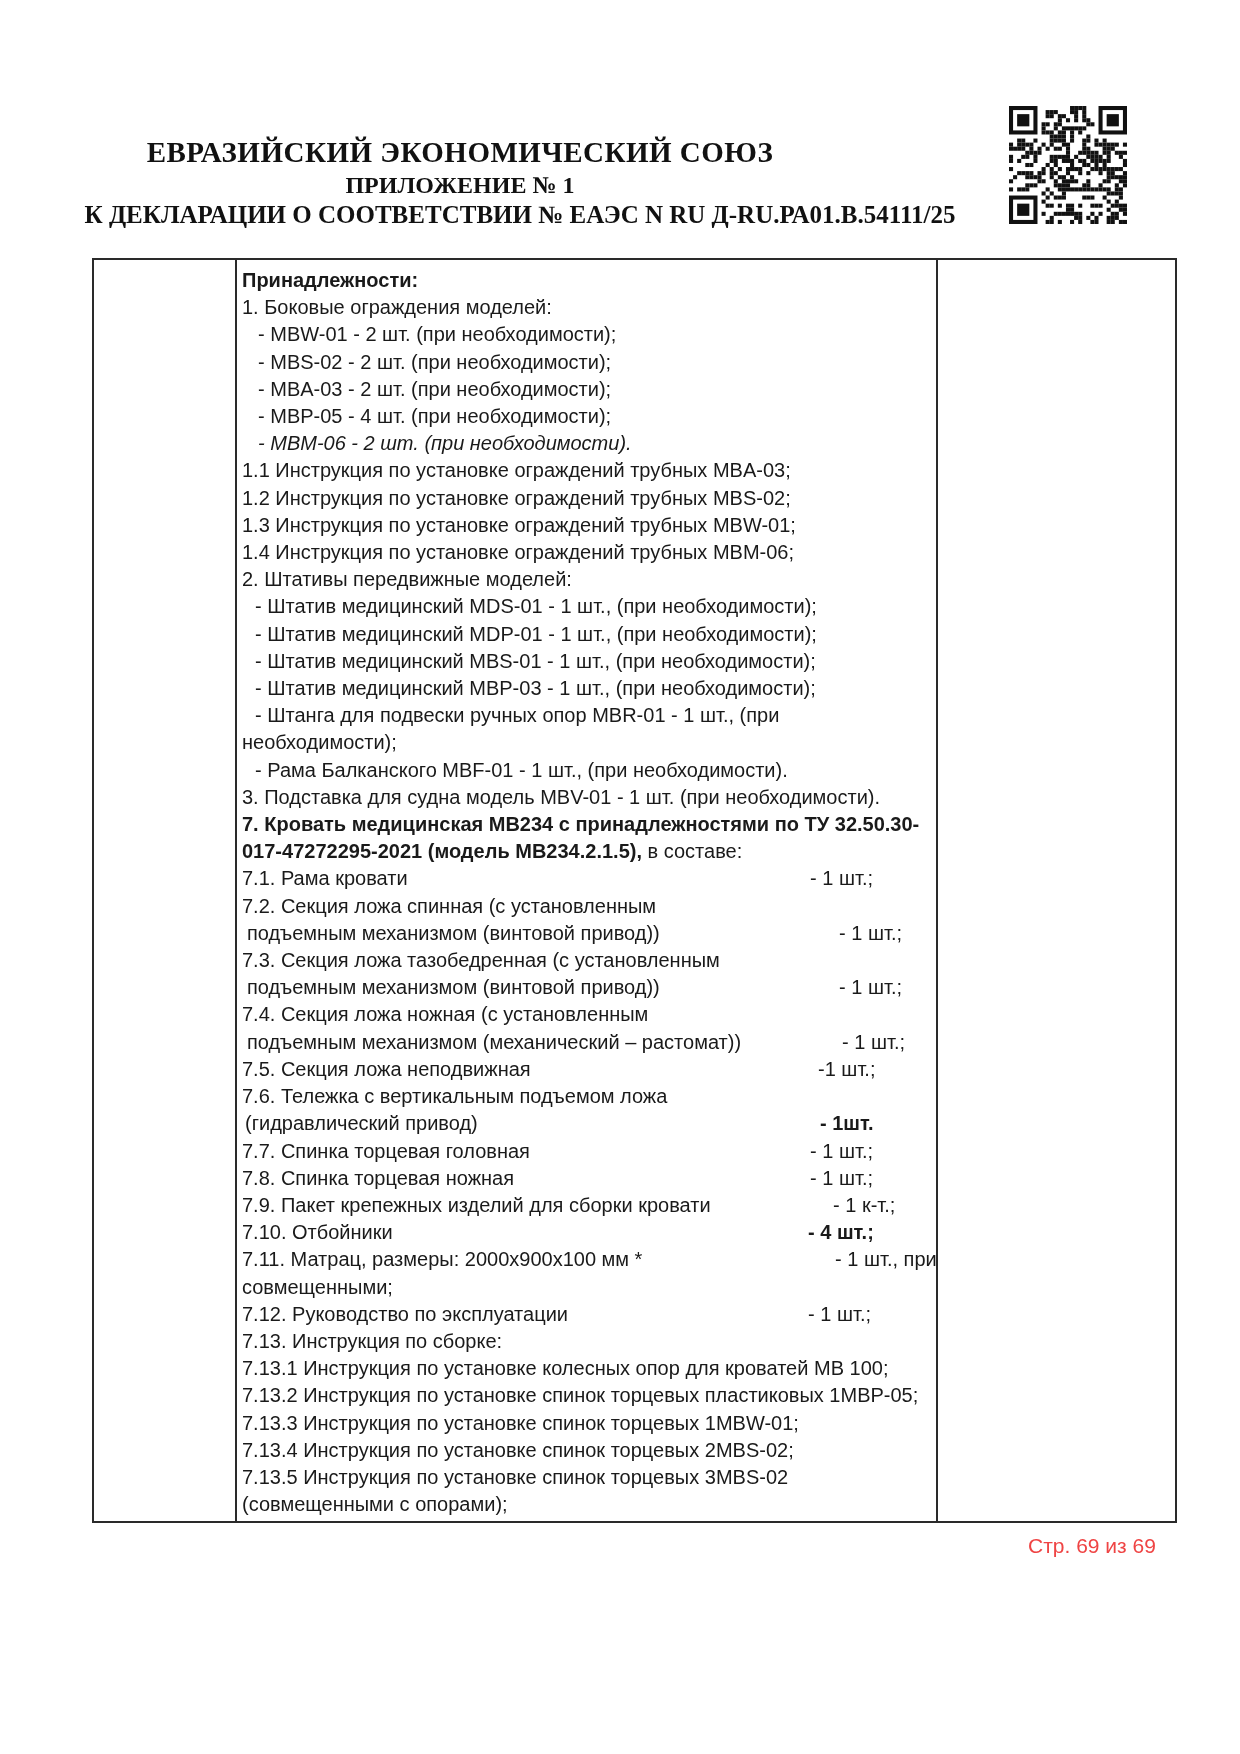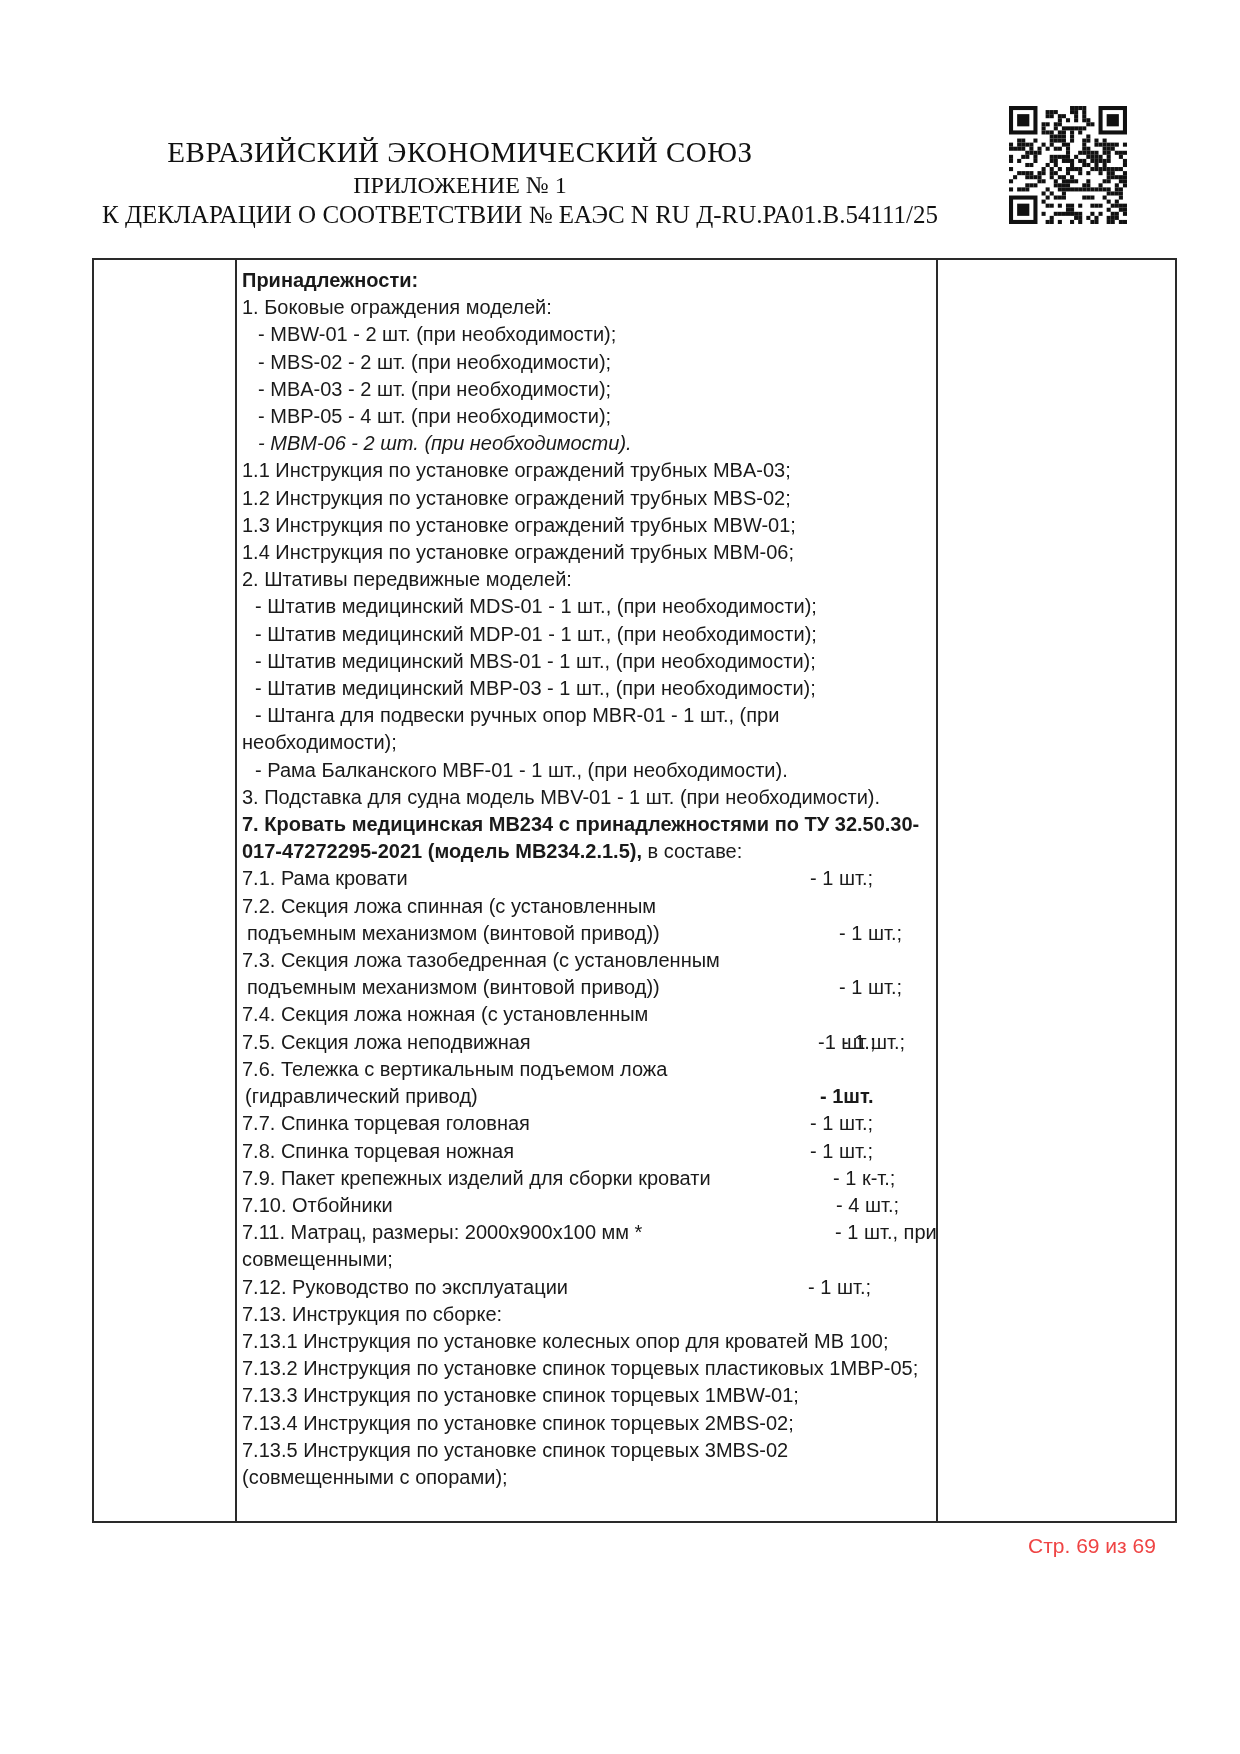--- a/index.html
+++ b/index.html
@@ -6,21 +6,21 @@
   .page{
     position:relative;
     width:1240px;height:1754px;
     margin:0 auto;
     background:#ffffff;
     font-family:"Liberation Sans", sans-serif;
     color:#1a1a1a;
     overflow:hidden;
   }
   
-  .hdr-line{position:absolute;text-align:center;font-family:"Liberation Serif", serif;font-weight:normal;color:#111;}
+  .hdr-line{position:absolute;text-align:center;font-family:"Liberation Serif", serif;font-weight:bold;color:#111;}
   .hdr-1{top:136px;left:0;width:920px;font-size:29px;letter-spacing:0.5px;}
   .hdr-2{top:172px;left:0;width:920px;font-size:24px;}
   .hdr-3{top:201px;left:0;width:1040px;font-size:25px;}
   
   .qr{position:absolute;left:1008px;top:106px;width:120px;height:118px;}
   
   .doc-table{
     position:absolute;left:92px;top:258px;width:1085px;height:1265px;
     border:2px solid #2a2a2a;
     display:flex;flex-direction:row;box-sizing:border-box;
@@ -390,28 +390,28 @@
         <div class="row" style="padding-left: 13px;"><span>- Рама Балканского MBF-01 - 1 шт., (при необходимости).</span></div>
         <div class="row"><span>3. Подставка для судна модель MBV-01 - 1 шт. (при необходимости).</span></div>
         <div class="row"><span class="seg-b">7. Кровать медицинская МВ234 с принадлежностями по ТУ 32.50.30-</span></div>
         <div class="row"><span class="seg-b">017-47272295-2021 (модель МВ234.2.1.5),</span><span> в составе:</span></div>
         <div class="row"><span>7.1. Рама кровати</span><span class="qty" style="left: 568px;">- 1 шт.;</span></div>
         <div class="row"><span>7.2. Секция ложа спинная (с установленным</span></div>
         <div class="row" style="padding-left: 5px;"><span>подъемным механизмом (винтовой привод))</span><span class="qty" style="left: 597px;">- 1 шт.;</span></div>
         <div class="row"><span>7.3. Секция ложа тазобедренная (с установленным</span></div>
         <div class="row" style="padding-left: 5px;"><span>подъемным механизмом (винтовой привод))</span><span class="qty" style="left: 597px;">- 1 шт.;</span></div>
         <div class="row"><span>7.4. Секция ложа ножная (с установленным</span></div>
-        <div class="row" style="padding-left: 5px;"><span class="qty" style="left: 600px;">- 1 шт.;</span></div>
+        <div class="row" style="padding-left: 5px;"><span>подъемным механизмом (механический – растомат))</span><span class="qty" style="left: 600px;">- 1 шт.;</span></div>
         <div class="row"><span>7.5. Секция ложа неподвижная</span><span class="qty" style="left: 576px;">-1 шт.;</span></div>
         <div class="row"><span>7.6. Тележка с вертикальным подъемом ложа</span></div>
         <div class="row" style="padding-left: 3px;"><span>(гидравлический привод)</span><span class="qty" style="left: 578px; font-weight: bold;">-  1шт.</span></div>
         <div class="row"><span>7.7. Спинка торцевая головная</span><span class="qty" style="left: 568px;">- 1 шт.;</span></div>
         <div class="row"><span>7.8. Спинка торцевая ножная</span><span class="qty" style="left: 568px;">- 1 шт.;</span></div>
         <div class="row"><span>7.9. Пакет крепежных изделий для сборки кровати</span><span class="qty" style="left: 591px;">- 1 к-т.;</span></div>
-        <div class="row"><span>7.10. Отбойники</span><span class="qty" style="left: 594px;">- 4 шт.;</span></div>
+        <div class="row"><span>7.10. Отбойники</span><span class="qty" style="left: 566px; font-weight: bold;">- 4 шт.;</span></div>
         <div class="row"><span>7.11. Матрац, размеры: 2000х900х100 мм *</span><span class="qty" style="left: 593px;">- 1 шт., при</span></div>
         <div class="row"><span>совмещенными;</span></div>
         <div class="row"><span>7.12. Руководство по эксплуатации</span><span class="qty" style="left: 566px;">- 1 шт.;</span></div>
         <div class="row"><span>7.13. Инструкция по сборке:</span></div>
         <div class="row"><span>7.13.1 Инструкция по установке колесных опор для кроватей МВ 100;</span></div>
         <div class="row"><span>7.13.2 Инструкция по установке спинок торцевых пластиковых 1МВР-05;</span></div>
         <div class="row"><span>7.13.3 Инструкция по установке спинок торцевых 1MBW-01;</span></div>
         <div class="row"><span>7.13.4 Инструкция по установке спинок торцевых 2MBS-02;</span></div>
         <div class="row"><span>7.13.5 Инструкция по установке спинок торцевых 3MBS-02</span></div>
         <div class="row"><span>(совмещенными с опорами);</span></div>

